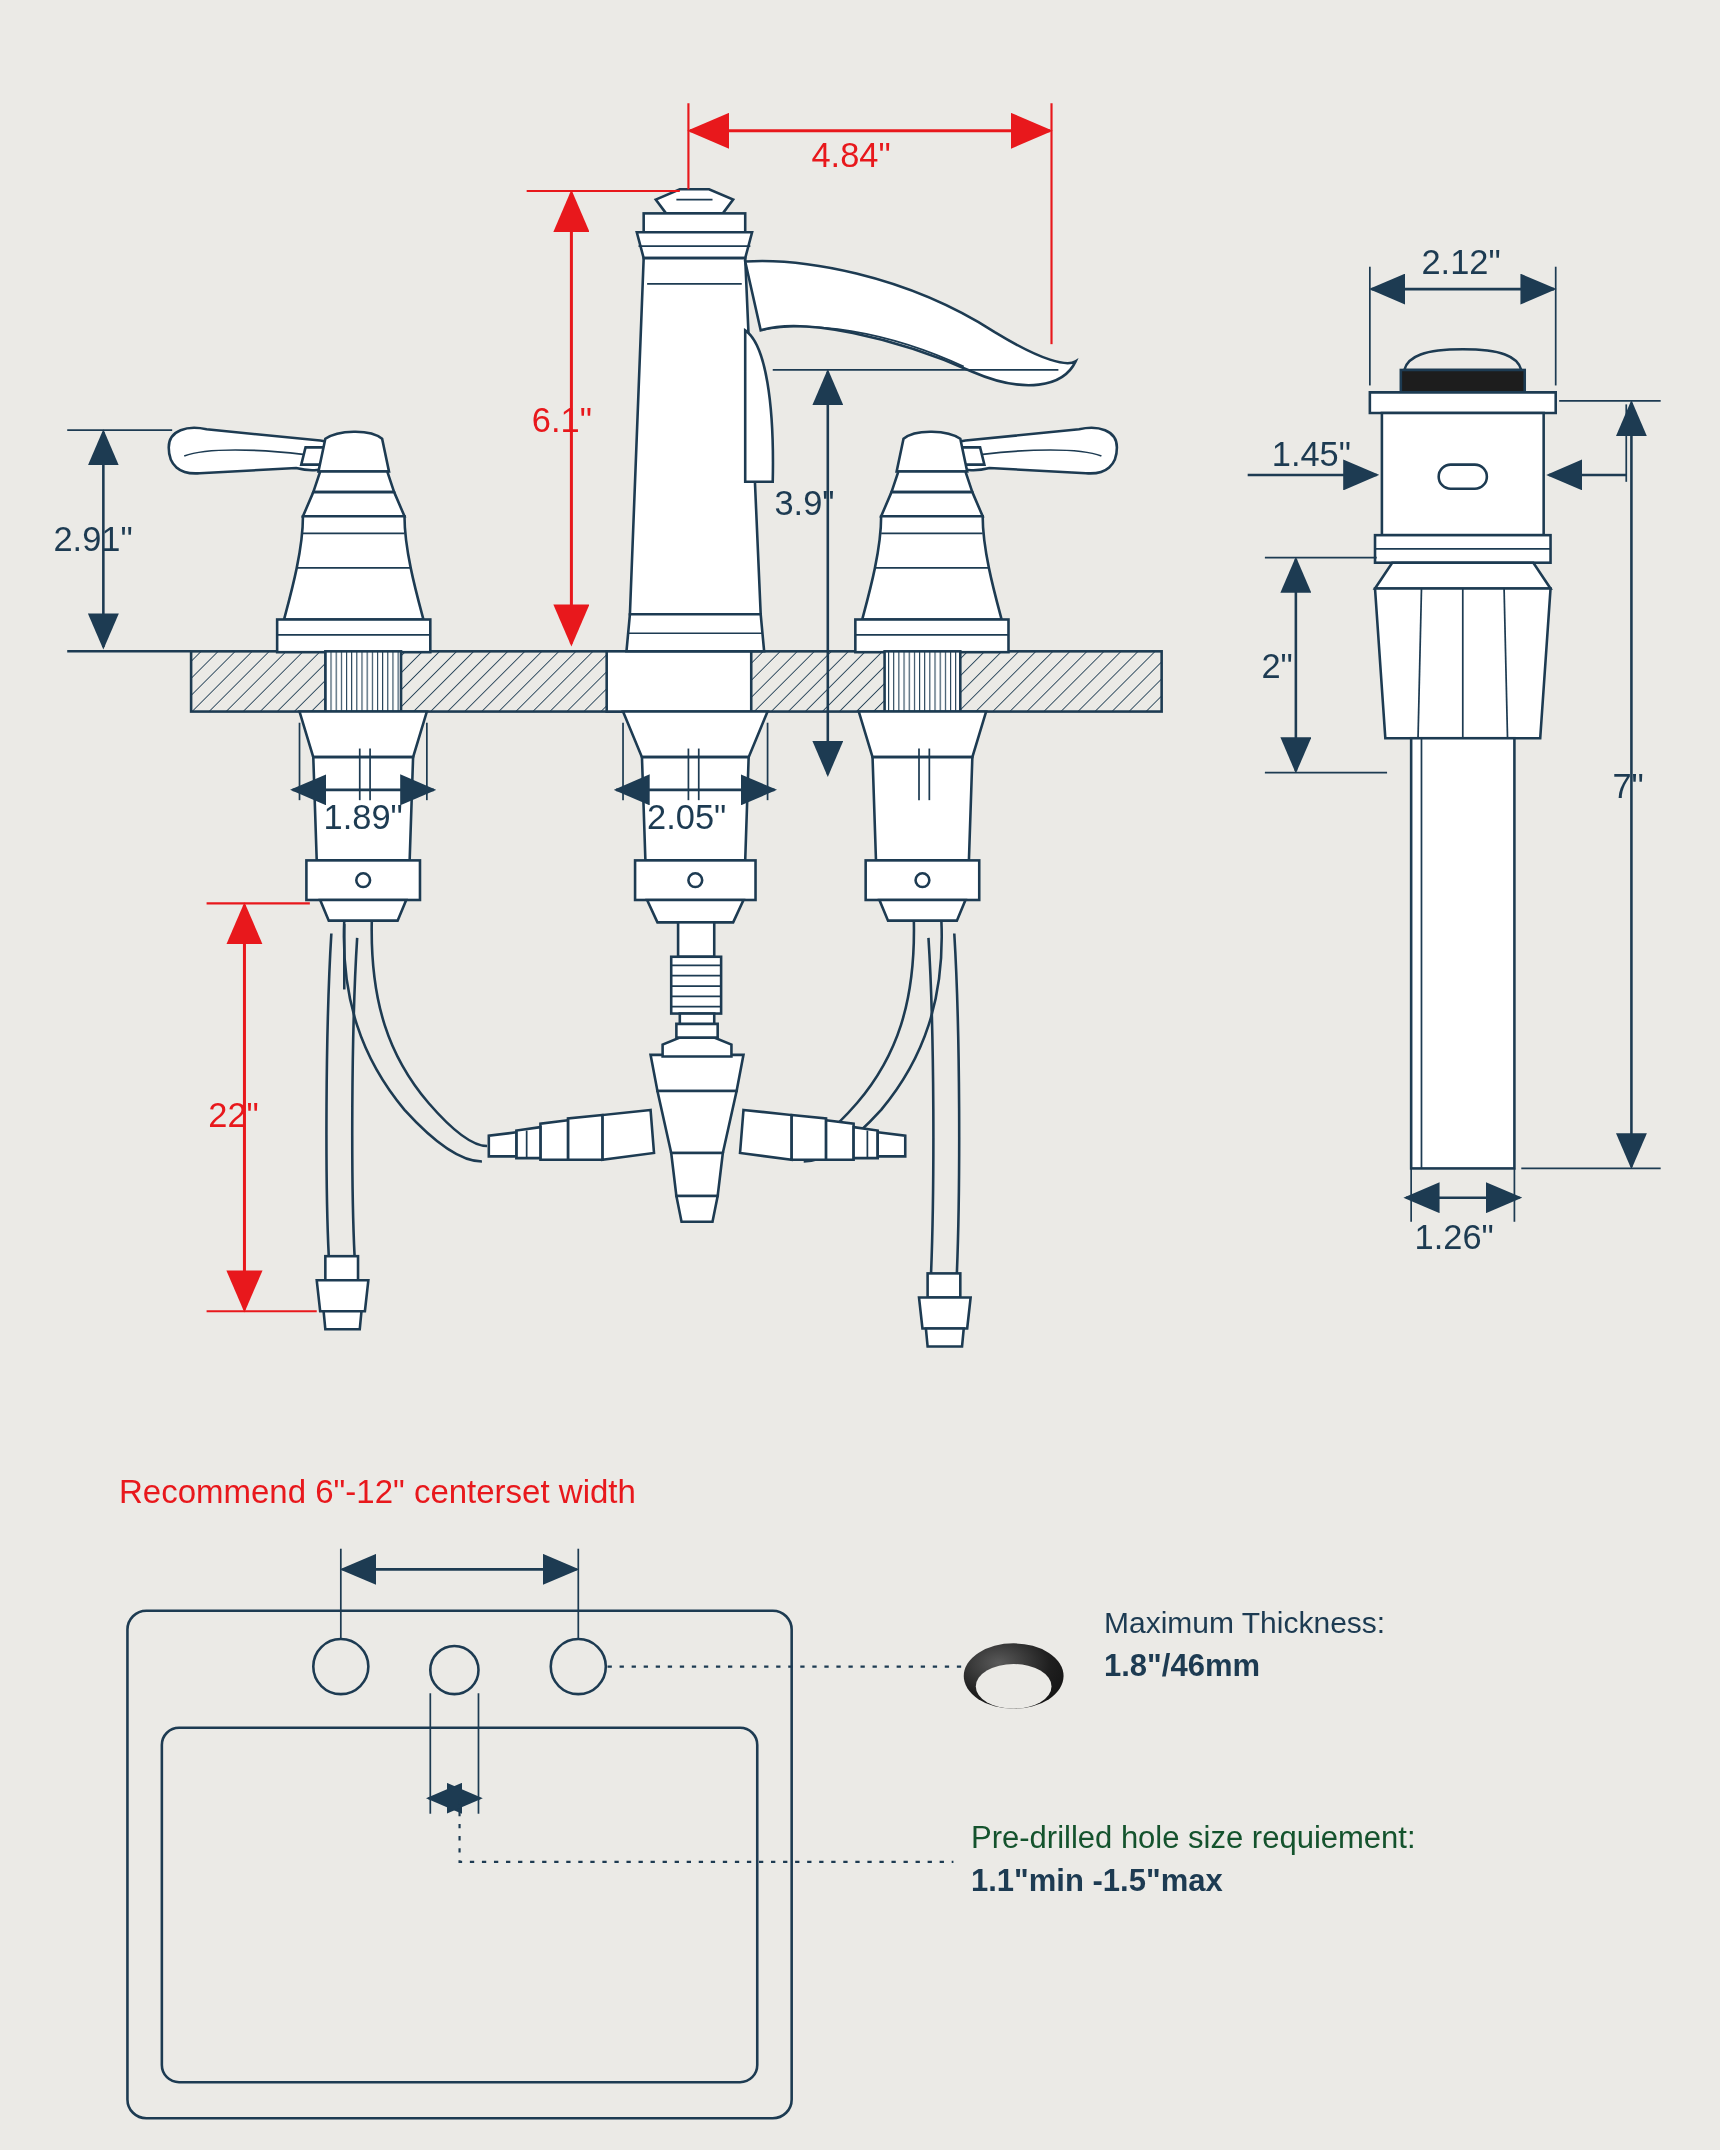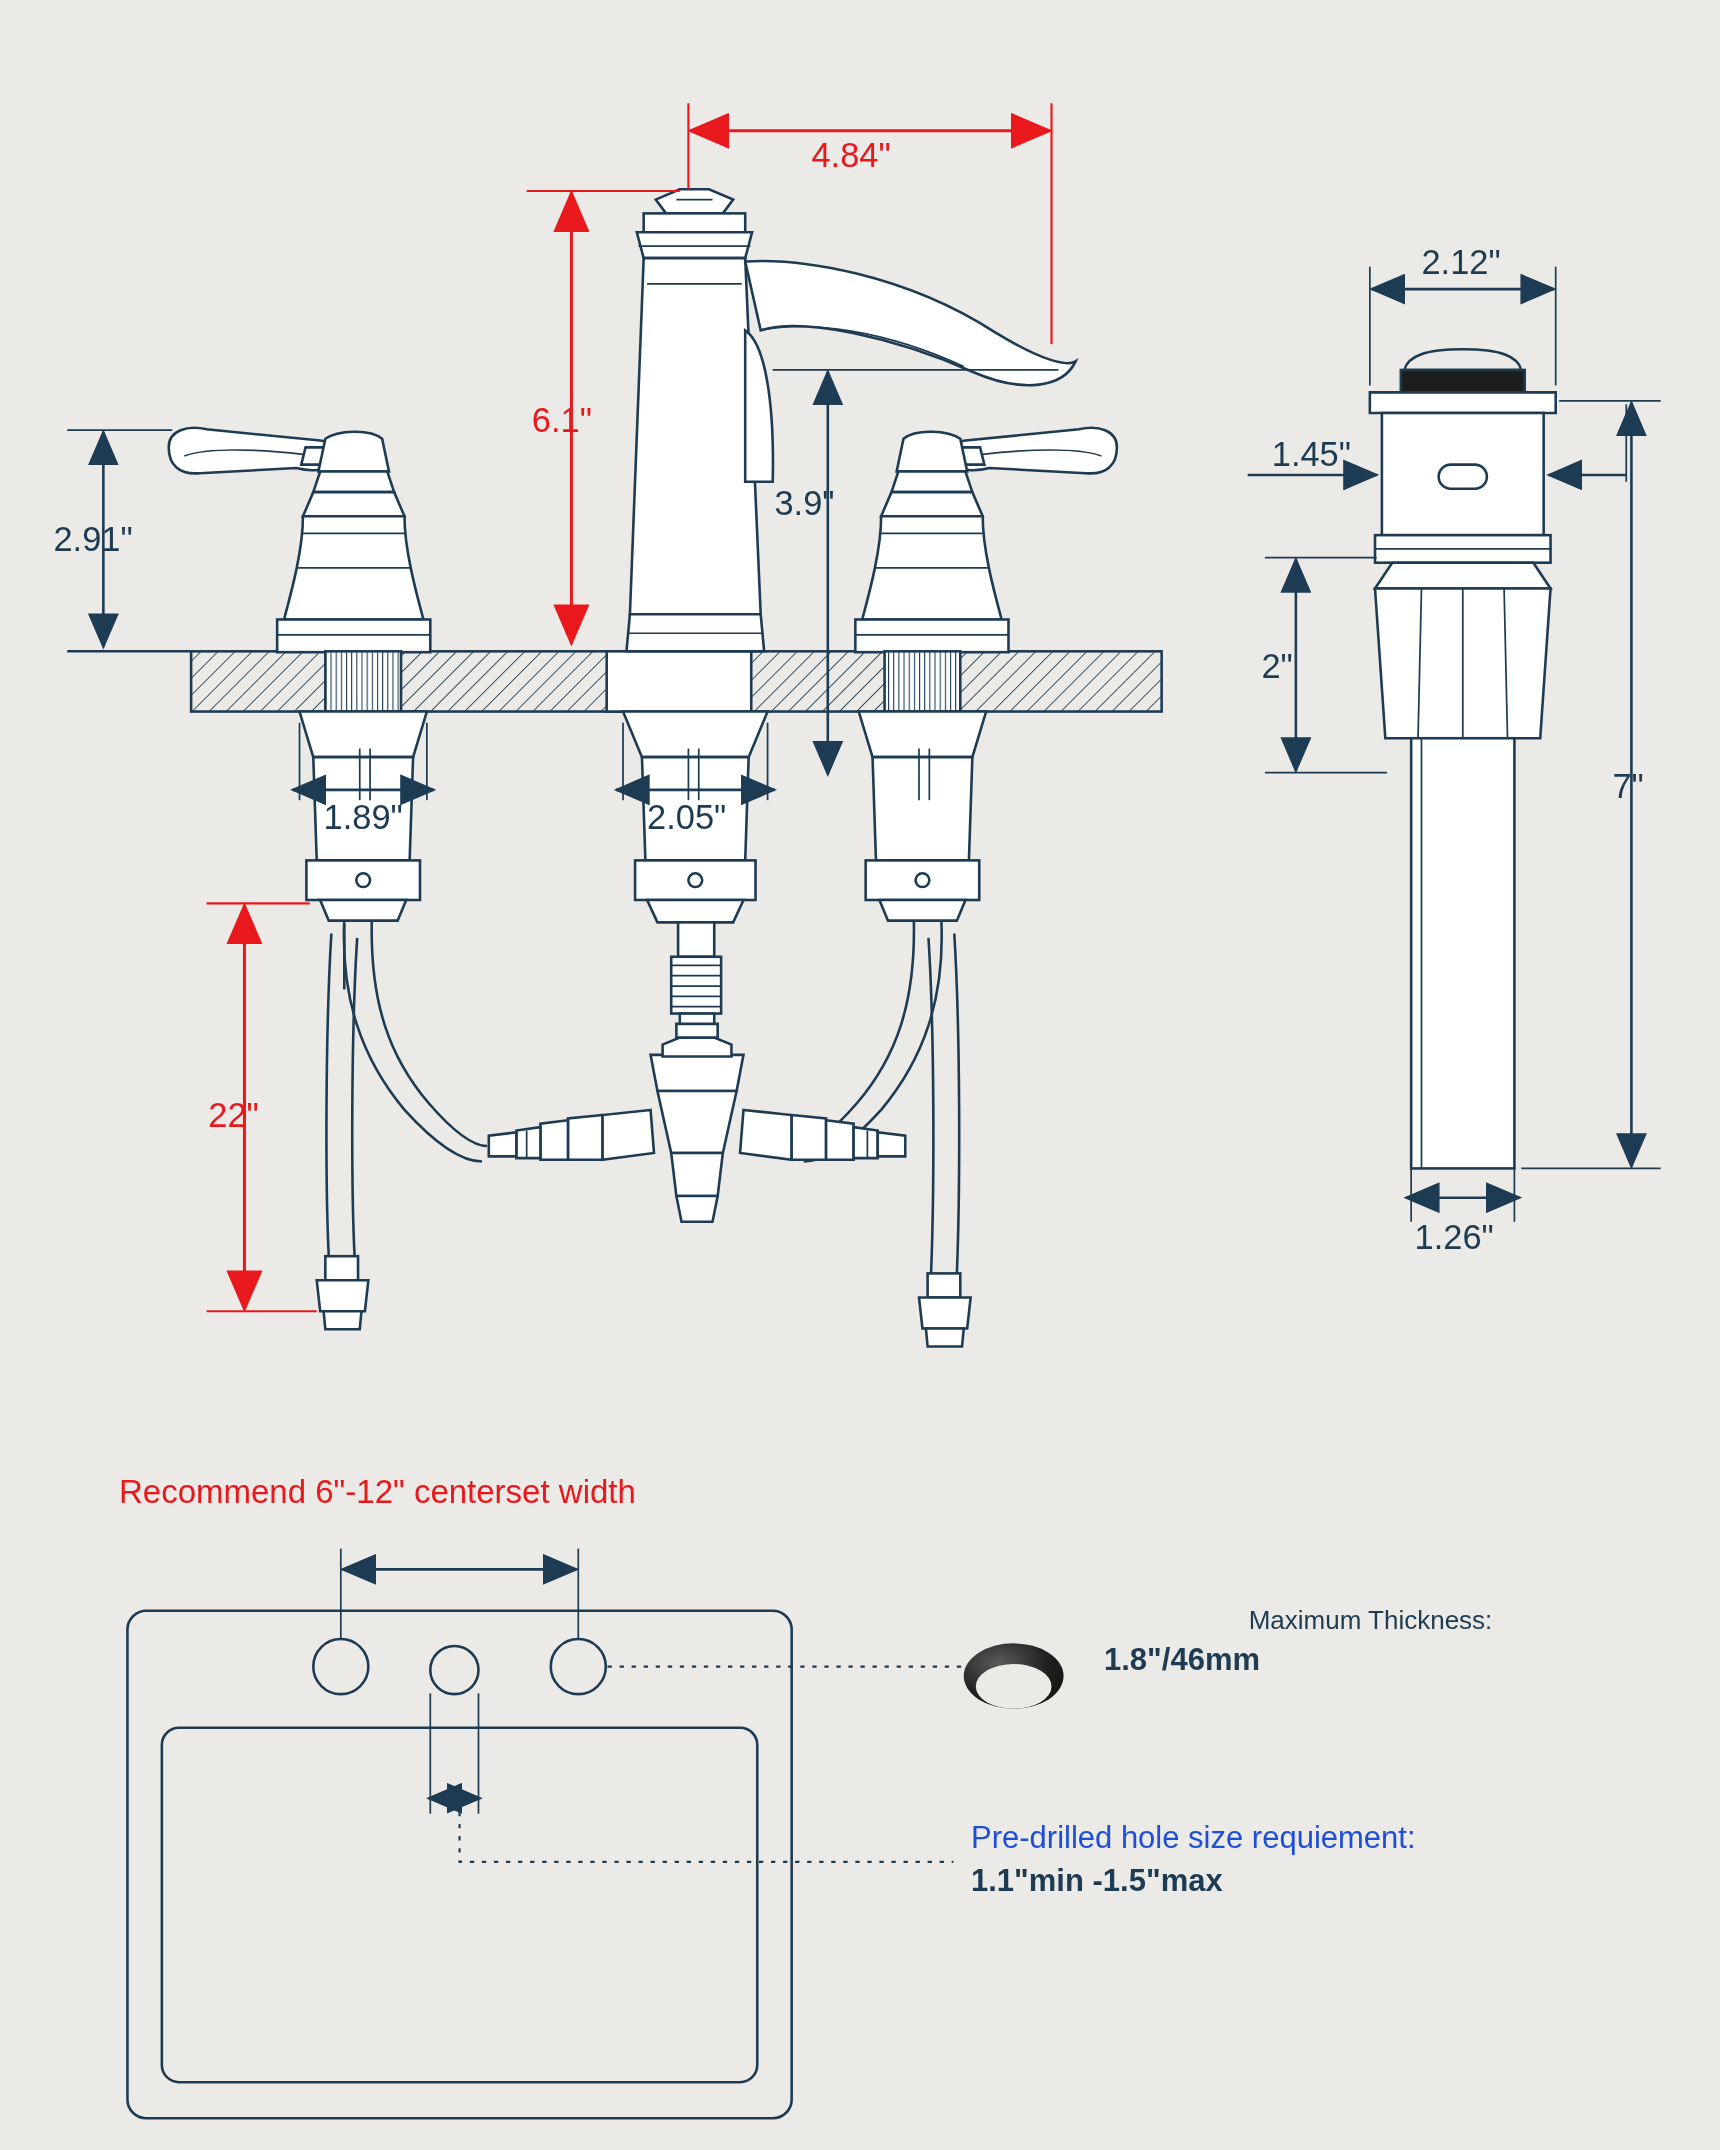--- a/index.html
+++ b/index.html
@@ -382,23 +382,23 @@
         <ellipse cx="1178" cy="1960" rx="44" ry="26" fill="#ebeae6"></ellipse>
       </g>
     </g>
   </svg>
 
   <div style="position:absolute; left:119px; top:1473px; width:774px;">
     <span style="color:#e8181c; font-size:33px; font-family:'Liberation Sans',sans-serif;">Recommend 6"-12" centerset width</span>
   </div>
 
   <div style="position:absolute; left:1104px; top:1603px; width:533px;">
-    <div style="font-size:26px; color:#1d3b52; line-height:1.35;text-align:center;">Maximum Thickness:</div>
+    <div style="font-size:30px; color:#1d3b52; line-height:1.35;">Maximum Thickness:</div>
     <div style="font-size:31px; color:#1d3b52; font-weight:bold; line-height:1.45;">1.8"/46mm</div>
   </div>
 
   <div style="position:absolute; left:971px; top:1817px; width:680px;">
-    <div style="font-size:31px; color:#1d4ed8; line-height:1.35;">Pre-drilled hole size requiement:</div>
+    <div style="font-size:31px; color:#14532d; line-height:1.35;">Pre-drilled hole size requiement:</div>
     <div style="font-size:31px; color:#1d3b52; font-weight:bold; line-height:1.45;">1.1"min -1.5"max</div>
   </div>
 
 </div>
 
 
 </body></html>

